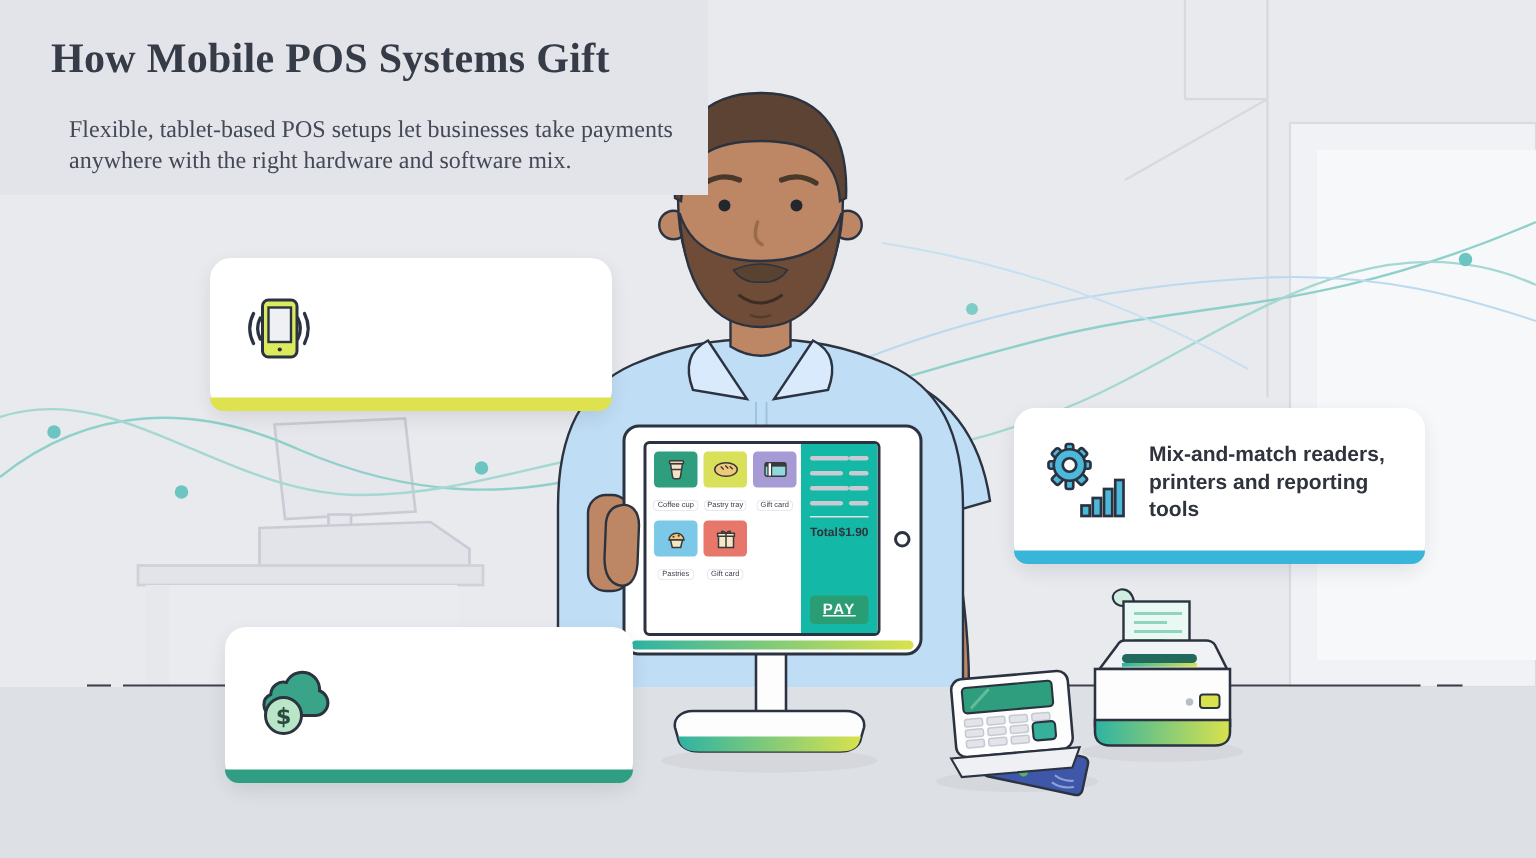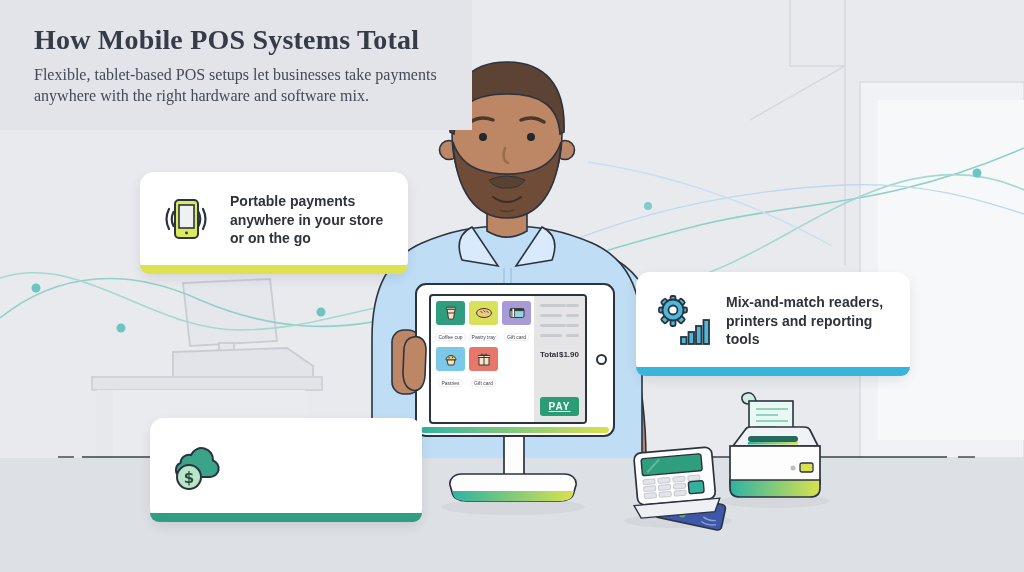--- a/index.html
+++ b/index.html
@@ -15,37 +15,37 @@
   #page-subtitle{left:34px;top:64px;width:430px;font-family:"Liberation Serif",serif;
                  font-size:16px;line-height:1.32;color:#434956;}
 
   
   .info-card{background:#fff;border-radius:14px;box-shadow:0 5px 12px rgba(40,45,60,.10);
              display:flex;align-items:center;gap:14px;padding:0 14px 6px 16px;}
   .info-card .accent{position:absolute;left:0;right:0;bottom:0;height:9px;
                      border-radius:0 0 14px 14px;}
   .info-card .card-text{font-size:14px;font-weight:700;color:#2e333c;line-height:1.32;}
   #card-portable{left:140px;top:172px;width:238px;height:96px;}
-  #card-hardware{left:636px;top:272px;width:244px;height:98px;}
+  #card-hardware{left:676px;top:272px;width:244px;height:98px;}
   #card-saas{left:150px;top:418px;width:242px;height:98px;}
   .card-icon{flex:0 0 60px;}
 
   
   #pos-tablet{left:415px;top:283px;width:196px;height:150px;background:#fff;
               border:2.5px solid #2c3340;border-radius:11px;}
   #tablet-screen{position:absolute;left:12px;top:9px;width:154px;height:126px;
                  border:2px solid #2c3340;border-radius:4px;background:#fff;display:flex;overflow:hidden;}
   #product-grid{width:96px;padding:5px 3px 5px 5px;display:grid;
                 grid-template-columns:repeat(3,1fr);gap:4px;align-content:start;}
   .product-tile{height:24px;border-radius:3px;display:flex;align-items:center;justify-content:center;}
   .product-cell{text-align:center;}
   .product-label{display:inline-block;margin-top:2px;background:#fff;border-radius:2px;
                  box-shadow:0 0 0 .5px #e0e2e8;font-size:5px;line-height:1.2;
                  padding:0 2px;color:#3a3f48;white-space:nowrap;}
-  #receipt-panel{flex:1;background:#e5e5e5;padding:8px 6px 6px;display:flex;flex-direction:column;}
+  #receipt-panel{flex:1;background:#14b8a6;padding:8px 6px 6px;display:flex;flex-direction:column;}
   .receipt-line{display:flex;justify-content:space-between;margin-bottom:7px;}
   .receipt-line i{display:block;height:3px;border-radius:1.5px;background:#c8cbd3;}
   .receipt-line .b1{width:26px;} .receipt-line .b2{width:13px;}
   #total-row{display:flex;justify-content:space-between;border-top:1px solid #e0e2e7;
              padding-top:5px;font-size:8px;font-weight:700;color:#2e333c;}
   #pay-button{margin-top:auto;height:19px;border-radius:3px;color:#fff;font-weight:700;
               font-size:10px;letter-spacing:1px;display:flex;align-items:center;justify-content:center;text-decoration:underline;}
   #tablet-edge{position:absolute;left:4px;right:4px;bottom:2px;height:6px;border-radius:3px;}
   #home-button{position:absolute;right:6px;top:50%;margin-top:-6px;width:11px;height:11px;
                border:2px solid #2c3340;border-radius:50%;background:#fff;box-sizing:border-box;}
@@ -186,22 +186,22 @@
         <rect x="643" y="491" width="12" height="5" rx="1.5"></rect>
           <rect x="658" y="491" width="12" height="5" rx="1.5"></rect>
           <rect x="673" y="491" width="12" height="5" rx="1.5"></rect>
       </g>
       <rect x="688" y="483" width="15" height="12" rx="2.5" fill="#35b09b" stroke="#2c3340" stroke-width="1.4"></rect>
       <path d="M632 502 L718 502 L712 515 L638 515 Z" fill="#eef0f3" stroke="#2c3340" stroke-width="1.4"></path>
     </g>
   </svg>
 
   <div class="abs" id="header-panel"></div>
-  <h1 class="abs" id="page-title" style="margin:0">How Mobile POS Systems Total</h1>
-  <p class="abs" id="page-subtitle" style="margin:0">Flexible, tablet-based POS setups let businesses take payments anywhere with the right hardware and software mix.</p>
+  <h1 class="abs" id="page-title" style="margin:0">How Mobile POS Systems Gift</h1>
+  <p class="abs" id="page-subtitle" style="margin:12px">Flexible, tablet-based POS setups let businesses take payments anywhere with the right hardware and software mix.</p>
 
   <div class="abs" id="pos-tablet">
     <div id="tablet-screen">
       <div id="product-grid">
         <div class="product-cell">
           <div class="product-tile" style="background: rgb(47, 158, 126);">
             <svg width="16" height="16" viewBox="0 0 16 16">
               <path d="M4 4 h8 l-1.4 9 a1.5 1.5 0 0 1 -1.5 1.2 h-2.2 a1.5 1.5 0 0 1 -1.5 -1.2 Z" fill="#f3e3c9" stroke="#3a3a3a" stroke-width="1"></path>
               <rect x="3.2" y="2.2" width="9.6" height="2" rx="1" fill="#e8d2ae" stroke="#3a3a3a" stroke-width="1"></rect>
               <path d="M4.6 8 h6.8" stroke="#3a3a3a" stroke-width="1"></path>
@@ -288,21 +288,20 @@
       <g stroke="#2c3340" stroke-width="2.2" fill="none" stroke-linecap="round">
         <path d="M13 15 Q8 25 13 35"></path>
           <path d="M17.5 18 Q14 25 17.5 32"></path>
         <path d="M47 15 Q52 25 47 35"></path>
           <path d="M42.5 18 Q46 25 42.5 32"></path>
       </g>
       <rect x="19" y="6" width="23" height="38" rx="4" fill="#dcea5e" stroke="#2c3340" stroke-width="2"></rect>
       <rect x="23" y="11" width="15" height="23" fill="#eef0f3" stroke="#2c3340" stroke-width="1.6"></rect>
       <circle cx="30.5" cy="39" r="1.4" fill="#2c3340"></circle>
     </svg>
-    <div class="card-text">Portable payments anywhere in your store or on the go</div>
     <div class="accent" style="background: rgb(221, 226, 78);"></div>
   </div>
 
   <div class="abs info-card" id="card-hardware">
     <svg class="card-icon" width="60" height="54" viewBox="0 0 60 54">
       <g fill="#4cb8da" stroke="#2c3340" stroke-width="1.8">
         <g>
           <rect x="18.5" y="2" width="5" height="7" rx="1.5"></rect>
           <rect x="18.5" y="25" width="5" height="7" rx="1.5"></rect>
           <rect x="7" y="13.5" width="7" height="5" rx="1.5"></rect>

